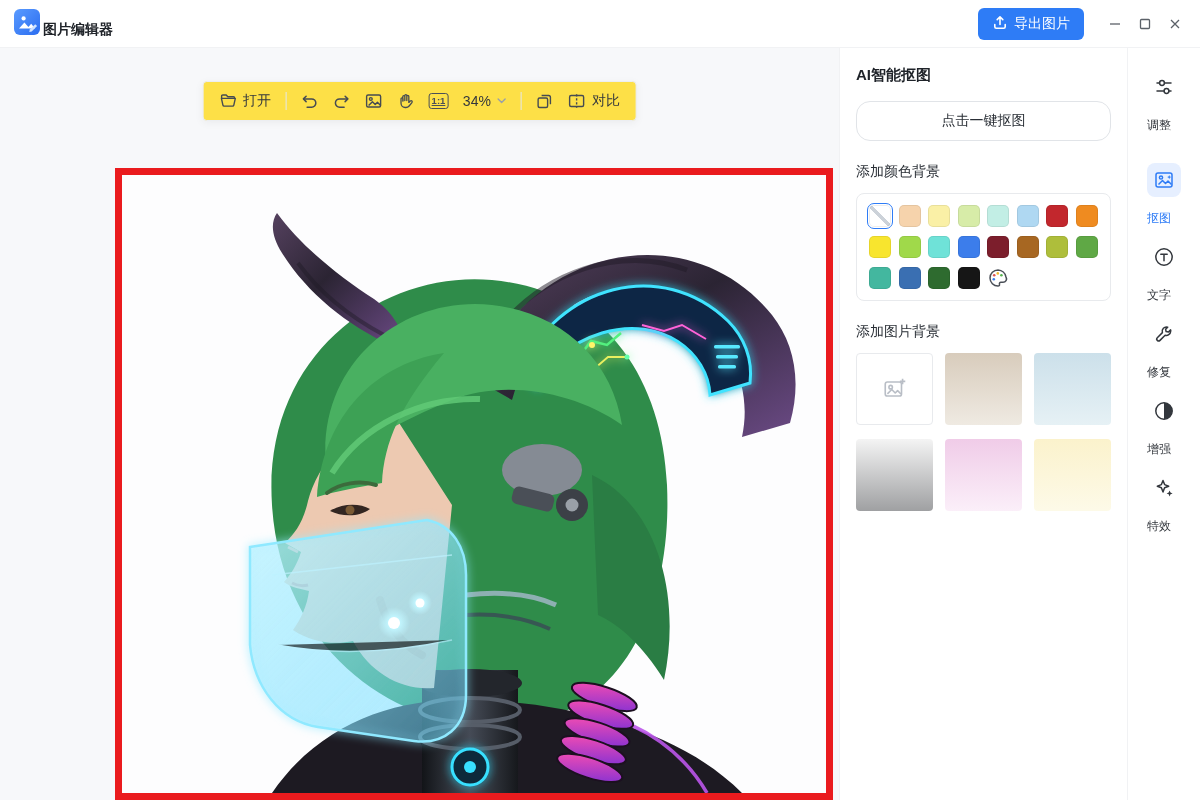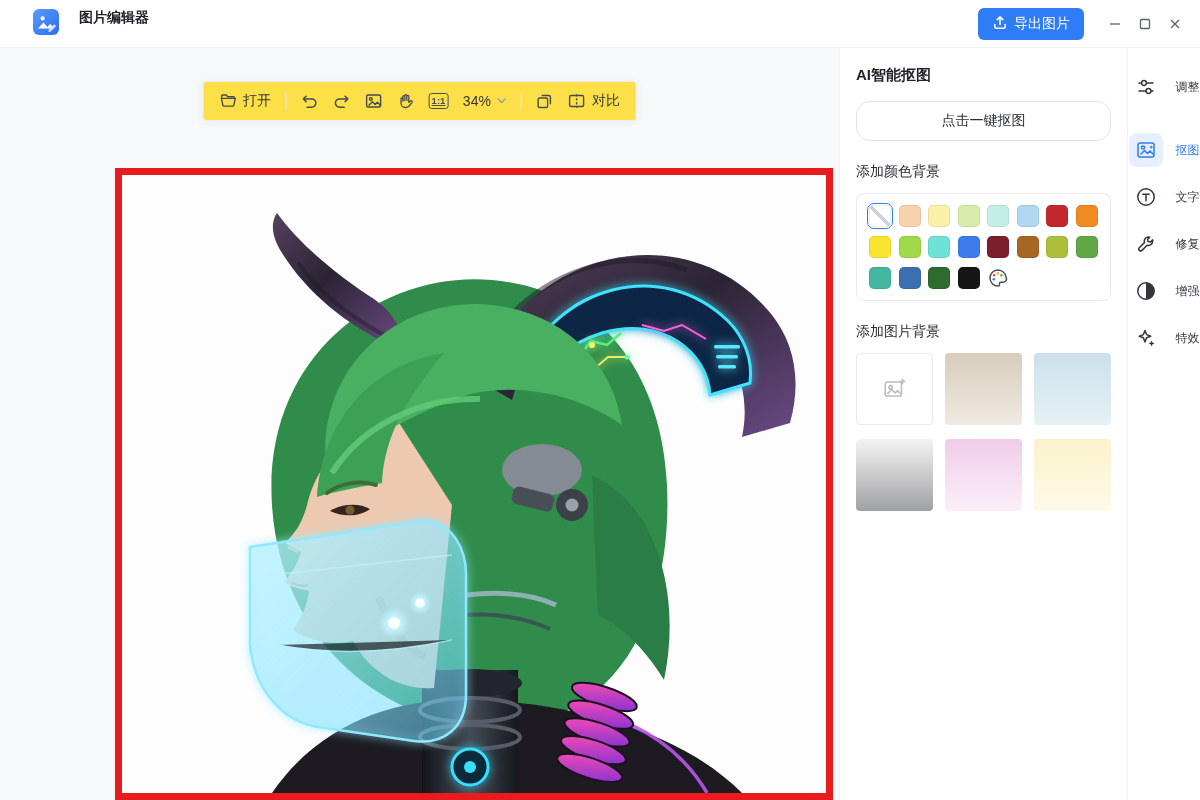--- a/index.html
+++ b/index.html
@@ -2,21 +2,21 @@
 <html><head>
 <meta charset="utf-8">
 <style>
   * { margin:0; padding:0; box-sizing:border-box; }
   html,body { width:1200px; height:800px; overflow:hidden; background:#fff;
     font-family:"Liberation Sans","DejaVu Sans",sans-serif; color:#20242a; }
 
   
   .titlebar { height:48px; display:flex; align-items:center; justify-content:space-between;
     padding:0 10px 0 14px; background:#fff; border-bottom:1px solid #f1f2f4; }
-  .app-info { display:flex; align-items:flex-start; gap:20px;margin-left:19px; }
+  .app-info { display:flex; align-items:flex-end; gap:3px; }
   .app-title { font-size:14px; font-weight:700; }
   .tb-right { display:flex; }
   .export-btn { background:#2E7CF6; border:none; color:#fff; height:32px; padding:0 14px;
     border-radius:6px; font-size:14px; display:flex; align-items:center; gap:6px; cursor:pointer; }
   .win-controls { display:flex; align-items:center; margin-left:16px; }
   .win-btn { width:30px; height:30px; display:flex; align-items:center; justify-content:center;
     color:#5b6168; cursor:pointer; }
 
   
   .main { display:flex; height:752px; }
@@ -51,21 +51,21 @@
     background-image:linear-gradient(45deg, transparent 44%, #ccd2d9 44%, #ccd2d9 56%, transparent 56%); }
   .swatch.selected { outline:1.5px solid #2E7CF6; outline-offset:1px; }
   .swatch.palette { box-shadow:none; display:flex; align-items:center; justify-content:center; }
   .bg-grid { display:grid; grid-template-columns:repeat(3,1fr); gap:14px 12px; }
   .bg-tile { height:72px; border-radius:4px; cursor:pointer; }
   .bg-tile.add { background:#fff; border:1px solid #e8eaed; display:flex; align-items:center; justify-content:center; }
 
   
   .sidebar { width:73px; background:#fff; border-left:1px solid #f1f2f4;
     display:flex; flex-direction:column; align-items:center; padding-top:22px; }
-  .side-item { display:flex; flex-direction:row; align-items:center; gap:13px;
+  .side-item { display:flex; flex-direction:column; gap:13px;
     margin-bottom:13px; cursor:pointer; color:#33373d; }
   .side-icon { width:34px; height:34px; border-radius:8px; display:flex; align-items:center; justify-content:center; }
   .side-label { font-size:12px; }
   .side-item.active { color:#2E7CF6;margin-top:16px; }
   .side-item.active .side-icon { background:#e6efff; }
 </style>
 </head>
 <body>
 
 <header class="titlebar">

